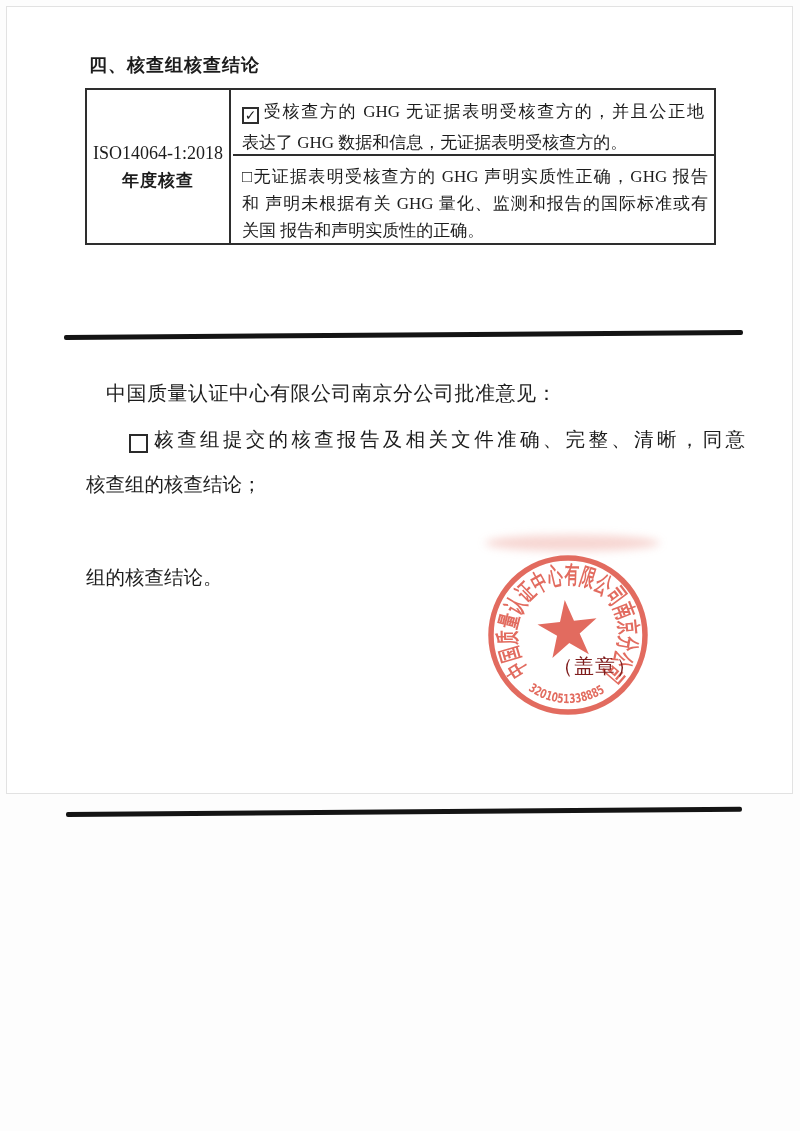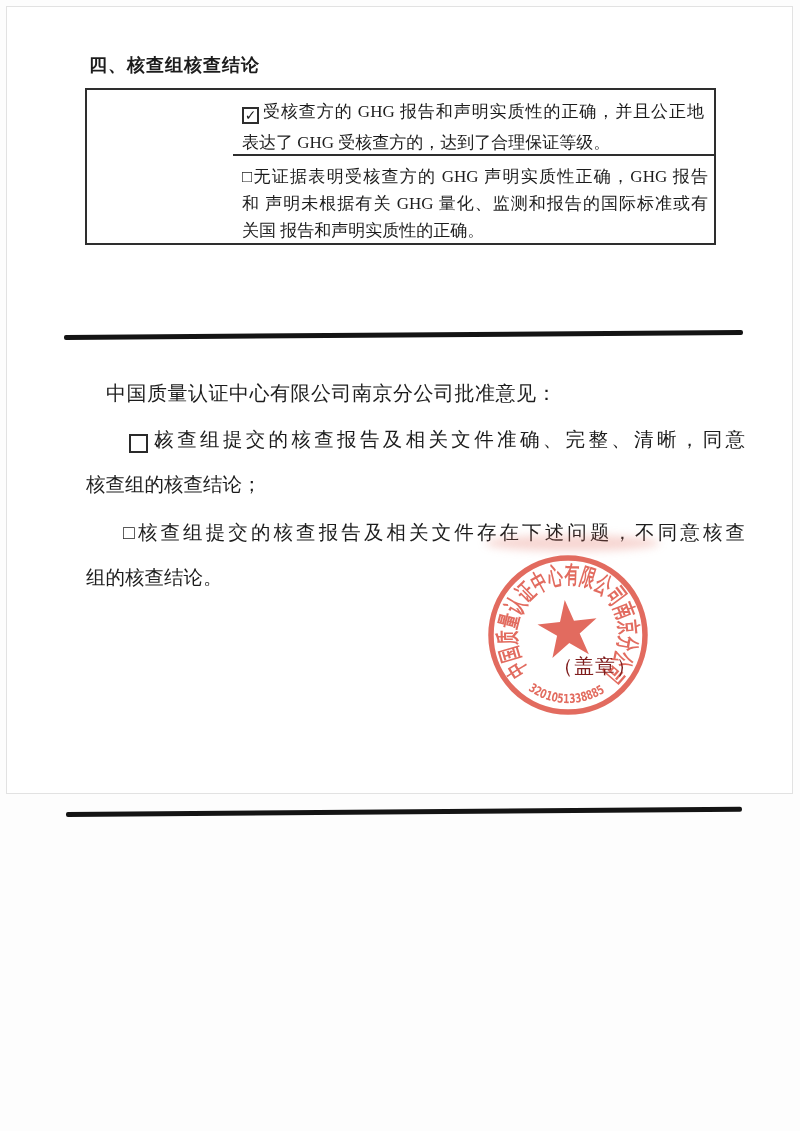--- a/index.html
+++ b/index.html
@@ -63,43 +63,46 @@
   }
 </style>
 </head>
 <body>
 
 <div class="page">
 
   <div class="abs section-title">四、核查组核查结论</div>
 
   <div class="abs vtable">
+    <div class="cell-head">
+      <div class="std-name">ISO14064-1:2018</div>
+      <div class="std-caption">年度核查</div>
+    </div>
     <div class="cell-opt1">
       <div class="tline jl"><span class="cbx">
             <span>✓</span>
-          </span><span>受核查方的 GHG 报告和声明实质性的正确，并且公正地</span></div>
-      <div class="tline">表达了 GHG 受核查方的，达到了合理保证等级。</div>
+          </span><span>受核查方的 GHG 无证据表明受核查方的，并且公正地</span></div>
+      <div class="tline">表达了 GHG 数据和信息，无证据表明受核查方的。</div>
     </div>
     <div class="cell-opt2">
       <div class="tline2 jl">□无证据表明受核查方的 GHG 声明实质性正确，GHG 报告</div>
       <div class="tline2 jl">和 声明未根据有关 GHG 量化、监测和报告的国际标准或有</div>
       <div class="tline2">关国 报告和声明实质性的正确。</div>
     </div>
   </div>
 
   <div class="abs rule rule1"></div>
 
   <div class="abs appr-head">中国质量认证中心有限公司南京分公司批准意见：</div>
 
   <div class="abs pline jl p1l1"><span class="cbx2">
         <span>✓</span>
       </span><span>核查组提交的核查报告及相关文件准确、完整、清晰，同意</span></div>
   <div class="abs pline p1l2">核查组的核查结论；</div>
 
-  <div class="abs pline jl p2l1">□核查组提交的核查报告及相关文件存在下述问题，不同意核查</div>
   <div class="abs pline p2l2">组的核查结论。</div>
 
   <div class="abs seal-smudge"></div>
   <svg class="abs seal" viewBox="0 0 200 200" xmlns="http://www.w3.org/2000/svg">
     <defs>
       <path id="ringPath" d="M 59.9 136.1 A 54 54 0 0 1 140.1 63.9 A 54 54 0 0 1 59.9 136.1" fill="none"></path>
       <path id="numPath" d="M 60 155 A 68 68 0 0 0 140 155" fill="none"></path>
     </defs>
     <circle cx="100" cy="100" r="77" fill="none" stroke-width="5.5" stroke="#dd5244"></circle>
     <path d="M0,-30 L6.76,-9.3 L28.53,-9.27 L10.94,3.55 L17.63,24.27 L0,11.5 L-17.63,24.27 L-10.94,3.55 L-28.53,-9.27 L-6.76,-9.3 Z" transform="translate(100,96) rotate(-6) scale(1.04)" fill="#dd5244"></path>

